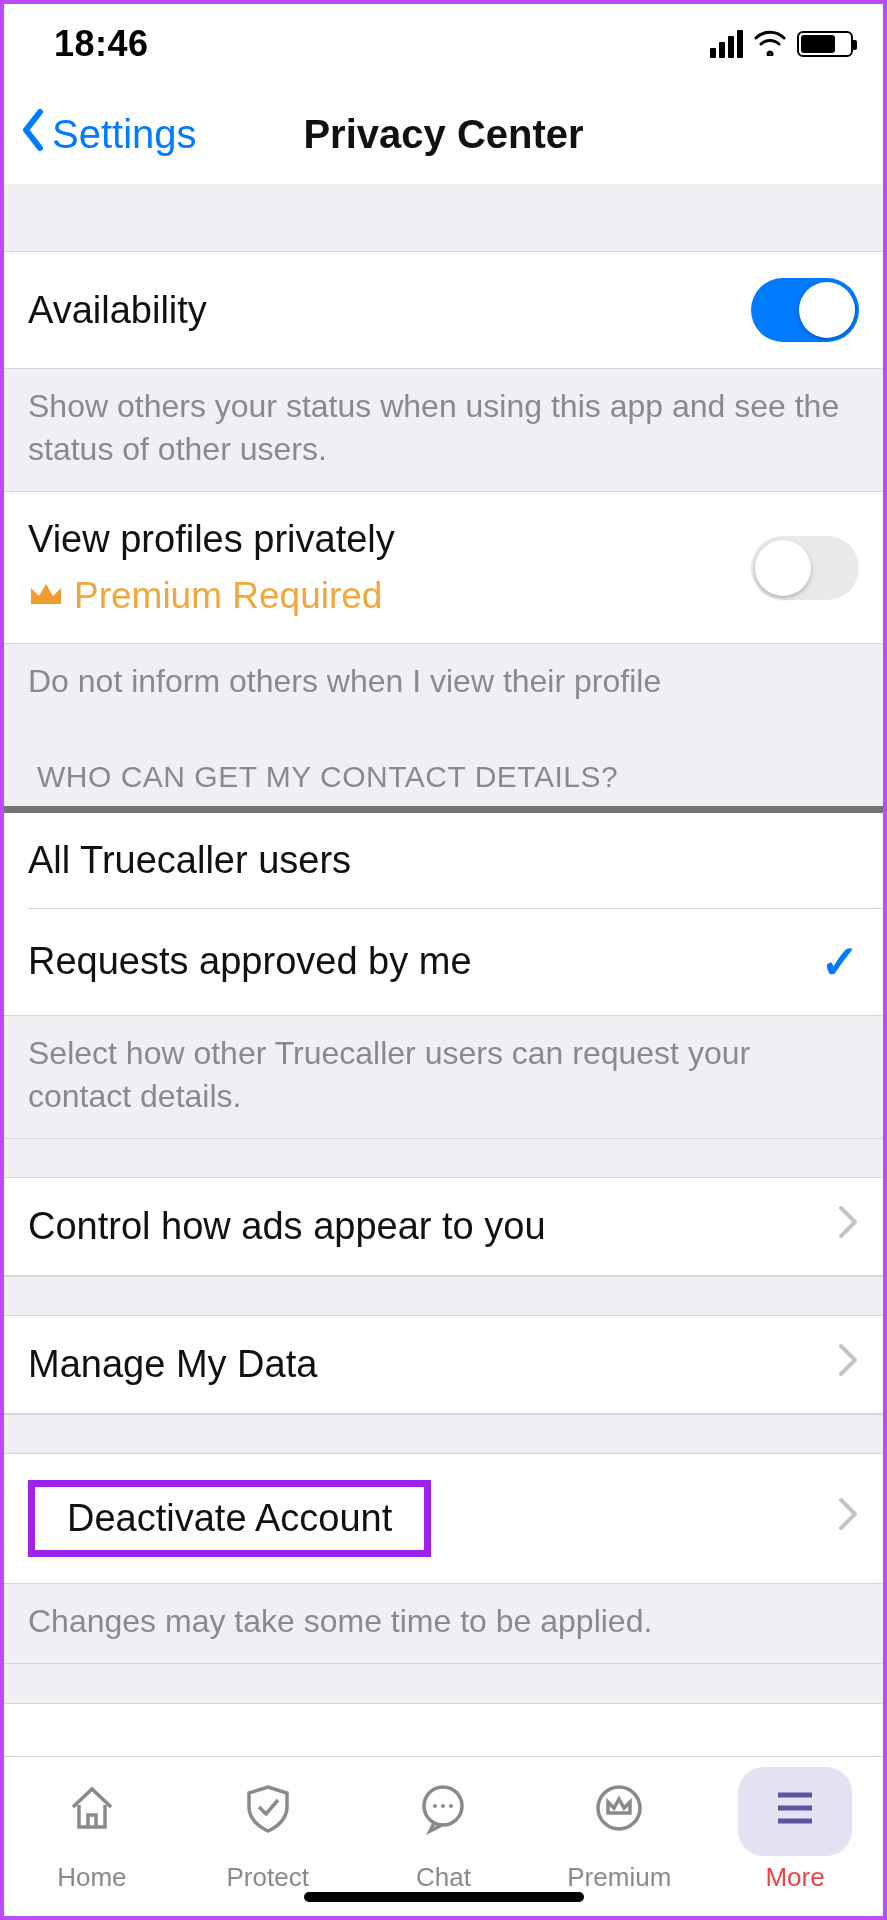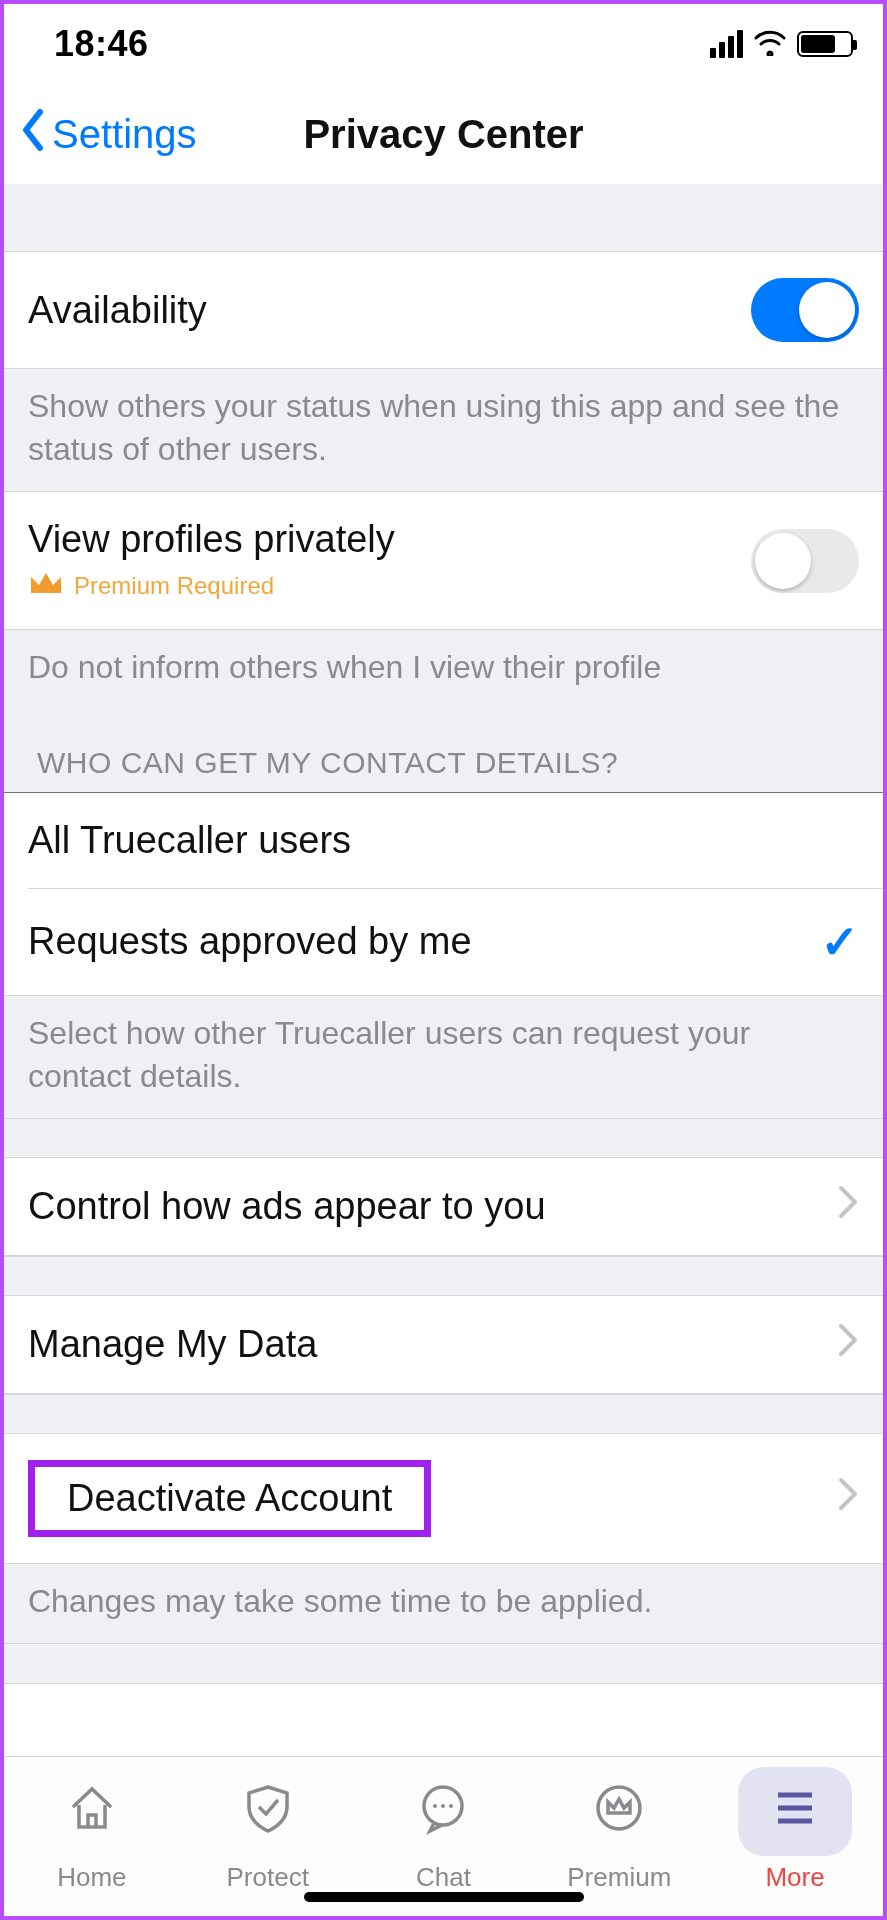--- a/index.html
+++ b/index.html
@@ -115,21 +115,22 @@
   .toggle.on{ background:#007aff; }
   .toggle.off{ background:#e9e9eb; }
   .knob{
     position:absolute; top:4px; width:56px; height:56px; border-radius:50%;
     background:#fff; box-shadow:0 2px 4px rgba(0,0,0,.25);
   }
   .toggle.on .knob{ right:4px; }
   .toggle.off .knob{ left:4px; }
 
   .premium-tag{
-    display:flex; align-items:center; gap:10px; color:#f2a73c; font-size:24px;
+    display:flex; align-items:center; gap:10px; color:#f2a73c; font-size:37px;
+    margin-top:6px;
   }
   .crown svg{ width:36px; height:28px; }
 
   .chevron-right svg{ width:22px; height:36px; stroke:#c4c4c6; }
   .checkmark { color:#007aff; font-size:46px; font-weight:600; }
 
   .thin-divider{
     height:1px; background:#d6d6da; margin-left:24px; background-clip:content-box;
   }
 
@@ -231,21 +232,21 @@
       </div>
     </div>
     <div class="toggle off">
         <div class="knob"></div>
       </div>
   </div>
   <div class="footer-text">Do not inform others when I view their profile</div>
 
   <div class="section-header">WHO CAN GET MY CONTACT DETAILS?</div>
 
-  <div class="cell no-border" style="border-top:1px solid #737373;">
+  <div class="cell no-border" style="border-top:7px solid #737373;">
     <span>All Truecaller users</span>
     <span class="row-right"></span>
   </div>
   <div style="background:#fff;">
       <div class="thin-divider"></div>
     </div>
 
   <div class="cell">
     <span>Requests approved by me</span>
     <span class="checkmark">✓</span>

